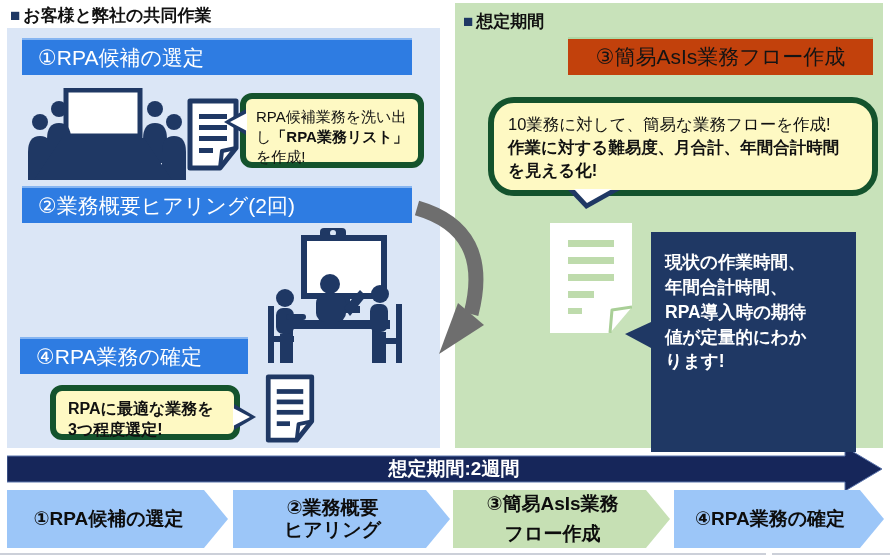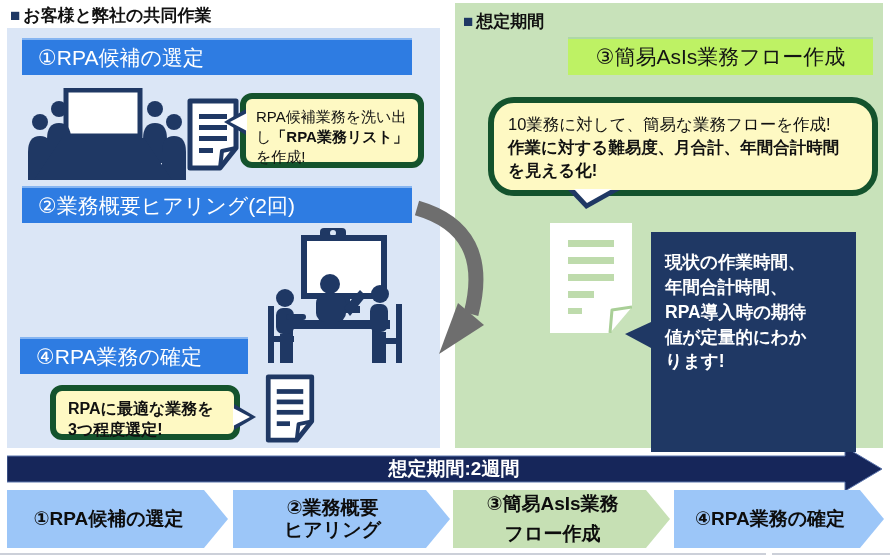--- a/index.html
+++ b/index.html
@@ -13,21 +13,21 @@
   .sec-title .sq{color:#1f3864;margin-right:3px;}
   
   .panel-left{left:7px;top:28px;width:433px;height:420px;background:#dbe6f6;}
   .panel-right{left:455px;top:3px;width:428px;height:445px;background:#c8e2ba;}
   
   .step-blue{
     background:#2e7ce2;border-top:2px solid #86b5f1;color:#fff;
     font-size:21px;line-height:35px;padding-left:16px;box-sizing:border-box;white-space:nowrap;
   }
   .step-green{
-    background:#bef264;border-top:2px solid #aed8a6;color:#141414;
+    background:#c2410c;border-top:2px solid #aed8a6;color:#141414;
     font-size:21px;line-height:36px;text-align:center;box-sizing:border-box;white-space:nowrap;
   }
   
   .bubble{
     position:absolute;background:#fef9c3;border:6px solid #14532d;border-radius:12px;
     box-sizing:border-box;font-size:15px;line-height:1.32;padding:8px 10px;z-index:4;
   }
   .bubble .blk{display:block;}
   .b{font-weight:bold;}
   

